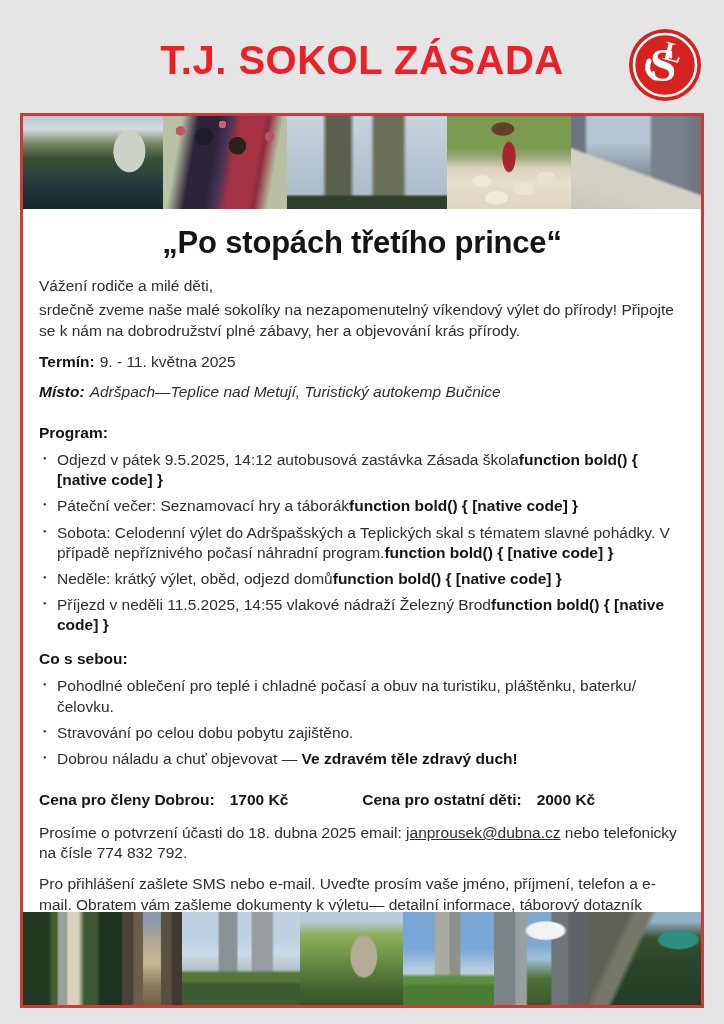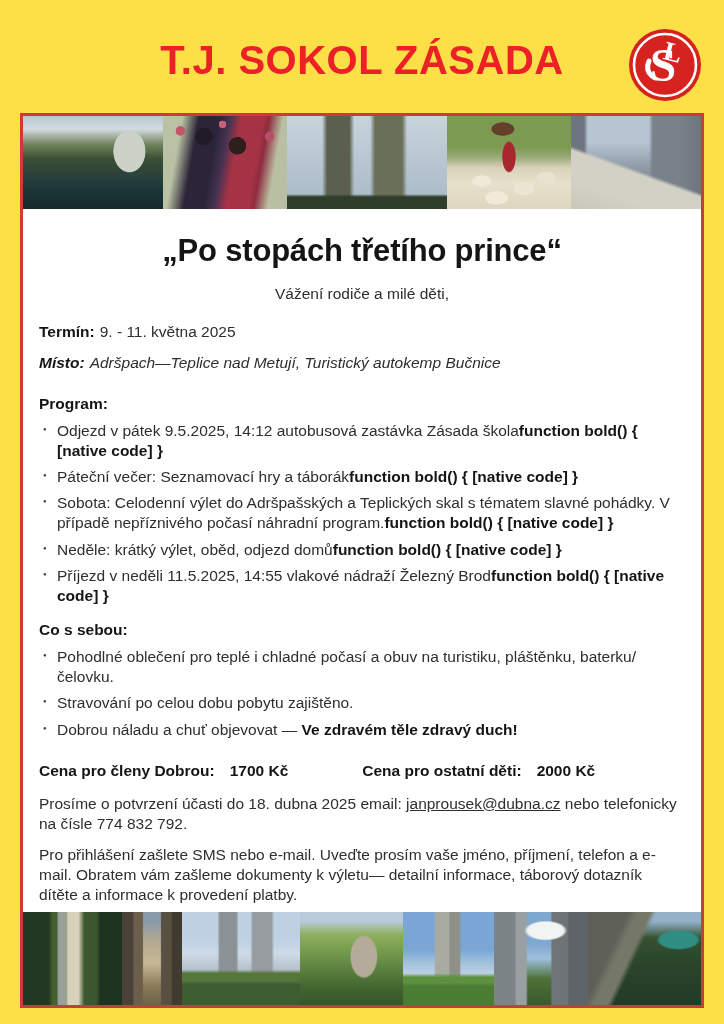--- a/index.html
+++ b/index.html
@@ -9,36 +9,36 @@
     --ink-strong:#151515;
   }
   *{box-sizing:border-box;}
   html,body{margin:0;padding:0;}
   body{
     width:724px;height:1024px;background:#ffffff;
     font-family:"Liberation Sans","DejaVu Sans",sans-serif;
     color:var(--ink);
     -webkit-font-smoothing:antialiased;
   }
-  .page{position:relative;width:724px;height:1024px;overflow:hidden;background:#fde047;}
+  .page{position:relative;width:724px;height:1024px;overflow:hidden;background:#e5e5e5;}
 
   
   header{position:relative;height:113px;}
   h1.apptitle{
     margin:0;padding-top:38px;text-align:center;
     font-size:40px;font-weight:bold;color:var(--brand-red);
     letter-spacing:.5px;
   }
   .logo{position:absolute;right:22px;top:28px;width:74px;height:74px;}
 
   
   .frame{
     position:absolute;left:20px;top:113px;width:684px;height:895px;
     border:3px solid var(--frame-red);
-    display:flex;flex-direction:column;background:#fff;gap:8px;
+    display:flex;flex-direction:column;background:#fff;
   }
   .strip{width:100%;height:93px;display:flex;overflow:hidden;flex:0 0 93px;}
   .photo{height:100%;}
 
   
   .strip-top .photo:nth-child(1){width:20.6%;}
   .strip-top .photo:nth-child(2){width:18.3%;}
   .strip-top .photo:nth-child(3){width:23.6%;}
   .strip-top .photo:nth-child(4){width:18.4%;}
   .strip-top .photo:nth-child(5){width:19.1%;}
@@ -106,21 +106,21 @@
     linear-gradient(180deg,#93b2ca 0 10%,#35512f 28%,#2a452b 55%,#223c25 100%);}
 
   
   .content{flex:1 1 auto;padding:6px 16px 0 16px;font-size:15.5px;line-height:1.3;overflow:hidden;}
   h2.event-title{
     margin:8px 0 13px;text-align:center;
     font-size:31px;font-weight:bold;color:var(--ink-strong);
     letter-spacing:-.2px;
   }
   .content p{margin:0 0 11px;}
-  p.salutation{margin-bottom:18px;text-align:center;}
+  p.salutation{margin-bottom:4px;}
   p.kv{margin-bottom:10px;}
   p.kv strong, h3, .prices{color:var(--ink-strong);}
   p.kv strong{margin-right:5px;}
   p.kv-last{margin-bottom:21px;font-style:italic;}
   h3{font-size:15.5px;margin:16px 0 7px;font-weight:bold;}
   h3.second{margin-top:14px;}
   ul.blist{list-style:none;margin:0 0 9px;padding:0;}
   ul.blist li{position:relative;padding-left:18px;margin-bottom:6px;}
   ul.blist li::before{
     content:"●";position:absolute;left:4px;top:5px;
@@ -157,20 +157,21 @@
         <div class="photo t2"></div>
         <div class="photo t3"></div>
         <div class="photo t4"></div>
         <div class="photo t5"></div>
       </div>
 
     <main class="content">
       <h2 class="event-title">„Po stopách třetího prince“</h2>
 
       <p class="salutation">Vážení rodiče a milé děti,</p>
+      <p>srdečně zveme naše malé sokolíky na nezapomenutelný víkendový výlet do přírody! Připojte se k nám na dobrodružství plné zábavy, her a objevování krás přírody.</p>
 
       <p class="kv"><strong>Termín:</strong><span>9. - 11. května 2025</span></p>
       <p class="kv kv-last"><strong>Místo:</strong><span>Adršpach—Teplice nad Metují, Turistický autokemp Bučnice</span></p>
 
       <h3>Program:</h3>
       <ul class="blist" id="program-list">
           <li><span>Odjezd v pátek 9.5.2025, 14:12 autobusová zastávka Zásada škola</span><strong>function bold() { [native code] }</strong></li>
           <li><span>Páteční večer: Seznamovací hry a táborák</span><strong>function bold() { [native code] }</strong></li>
           <li><span>Sobota: Celodenní výlet do Adršpašských a Teplických skal s tématem slavné pohádky. V případě nepříznivého počasí náhradní program.</span><strong>function bold() { [native code] }</strong></li>
           <li><span>Neděle: krátký výlet, oběd, odjezd domů</span><strong>function bold() { [native code] }</strong></li>

